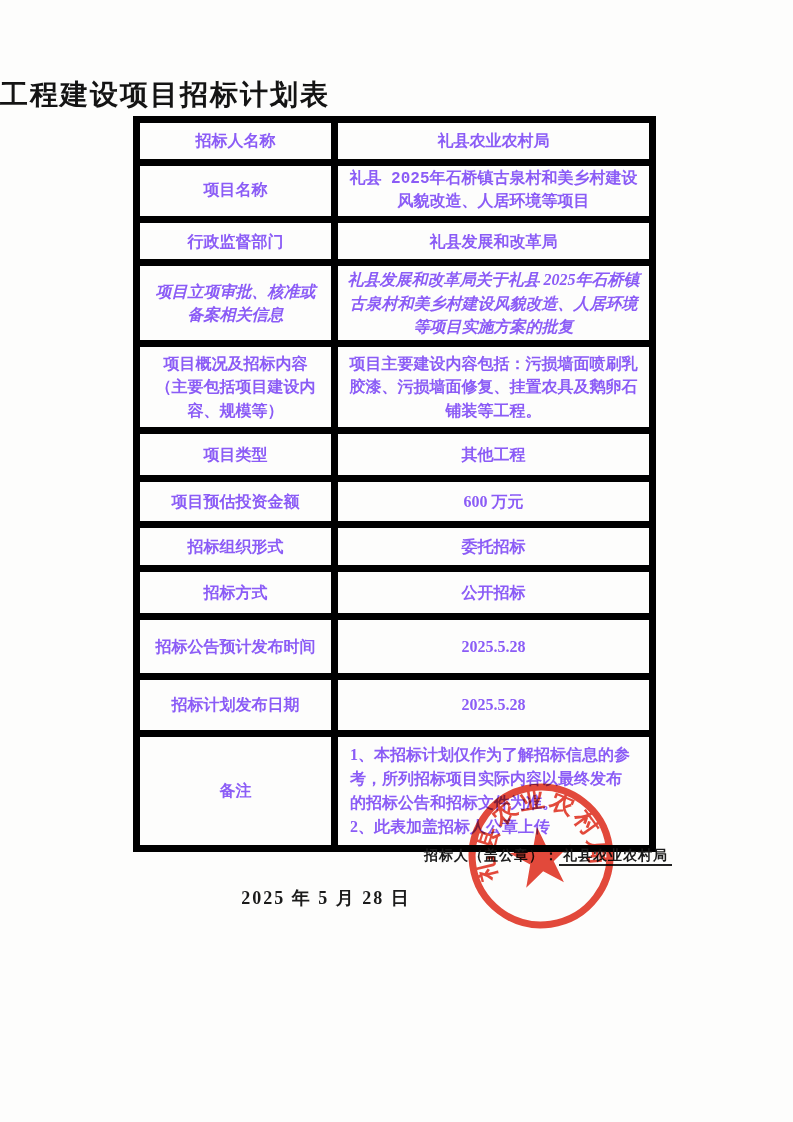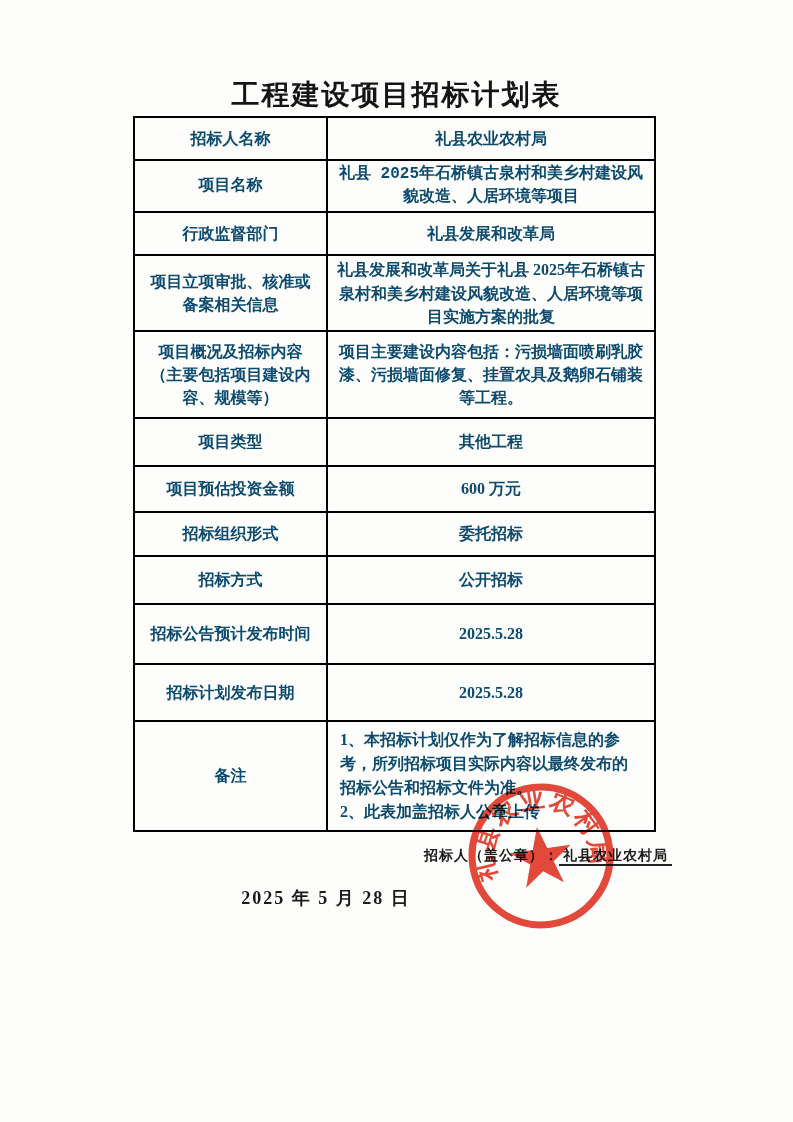--- a/index.html
+++ b/index.html
@@ -10,42 +10,41 @@
     background: #fdfdfc;
     font-family: "Liberation Serif", "DejaVu Serif", serif;
     color: #1b1b1b;
     overflow: hidden;
   }
   #doc-title {
     position: absolute;
     top: 76px;
     left: 0;
     width: 100%;
-    text-align: center;
     font-size: 28px;
     font-weight: 800;
     letter-spacing: 2px;
     color: #141414;
   }
   #plan-table {
     position: absolute;
     left: 133px;
     top: 116px;
     width: 523px;
     border-collapse: collapse;
     table-layout: fixed;
   }
   #plan-table th, #plan-table td {
-    border: 2px solid #000000;
+    border: 7px solid #000000;
     font-size: 16px;
     font-weight: 700;
     line-height: 1.45;
     vertical-align: middle;
     padding: 2px 8px;
-    color: #0c4a6e;
+    color: #8b5cf6;
   }
   #plan-table th {
     width: 175px;
     text-align: center;
   }
   #plan-table td {
     text-align: center;
   }
   #plan-table td.remark {
     text-align: left;
@@ -100,21 +99,21 @@
         <td>礼县农业农村局</td>
       </tr>
       <tr style="height:52px;font-family:Liberation Mono, monospace;">
         <th>项目名称</th>
         <td>礼县 2025年石桥镇古泉村和美乡村建设风貌改造、人居环境等项目</td>
       </tr>
       <tr style="height:43px;">
         <th>行政监督部门</th>
         <td>礼县发展和改革局</td>
       </tr>
-      <tr style="height:68px;">
+      <tr style="height:68px;font-style:italic;">
         <th>项目立项审批、核准或备案相关信息</th>
         <td>礼县发展和改革局关于礼县 2025年石桥镇古泉村和美乡村建设风貌改造、人居环境等项目实施方案的批复</td>
       </tr>
       <tr style="height:87px;">
         <th>项目概况及招标内容（主要包括项目建设内容、规模等）</th>
         <td>项目主要建设内容包括：污损墙面喷刷乳胶漆、污损墙面修复、挂置农具及鹅卵石铺装等工程。</td>
       </tr>
       <tr style="height:48px;">
         <th>项目类型</th>
         <td>其他工程</td>

